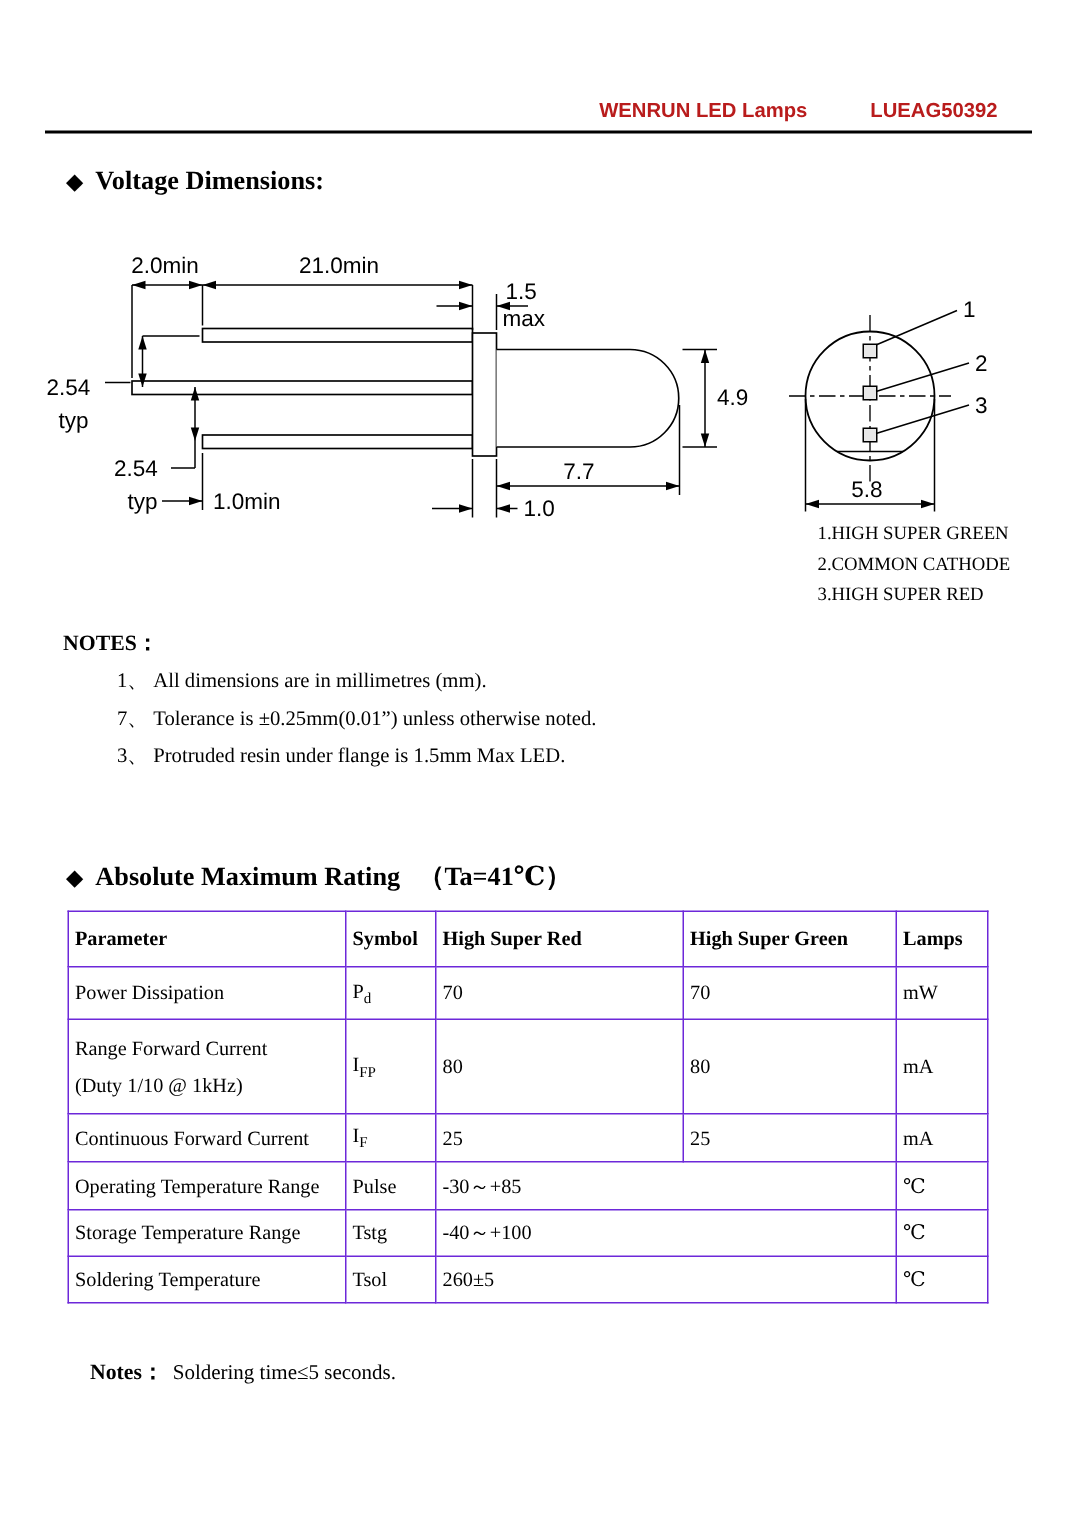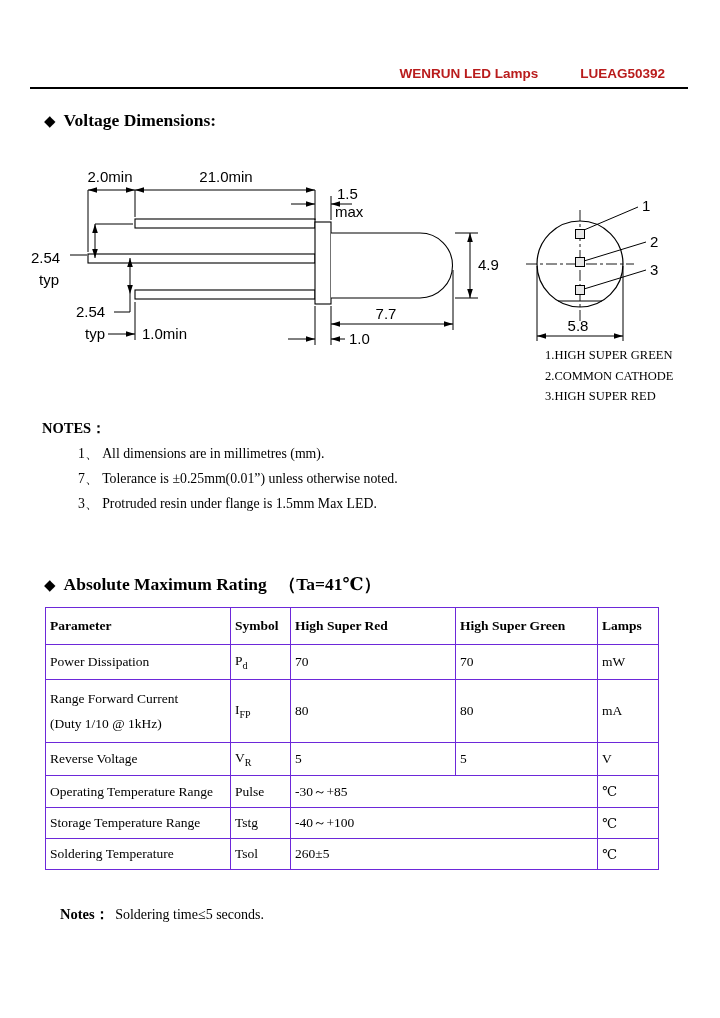--- a/index.html
+++ b/index.html
@@ -214,26 +214,26 @@
       <tr class="r-pulse">
         <td>
           <div>Range Forward Current</div>
           <div class="pline2">(Duty 1/10 @ 1kHz)</div>
         </td>
         <td><span>I</span><sub>FP</sub></td>
         <td>80</td>
         <td>80</td>
         <td>mA</td>
       </tr>
-      <tr class="r-rev">
-        <td>Reverse Voltage</td>
-        <td><span>V</span><sub>R</sub></td>
-        <td>5</td>
-        <td>5</td>
-        <td>V</td>
+      <tr class="r-cont">
+        <td>Continuous Forward Current</td>
+        <td><span>I</span><sub>F</sub></td>
+        <td>25</td>
+        <td>25</td>
+        <td>mA</td>
       </tr>
       <tr class="r-opr">
         <td>Operating Temperature Range</td>
         <td>Pulse</td>
         <td colspan="2">-30～+85</td>
         <td>℃</td>
       </tr>
       <tr class="r-stg">
         <td>Storage Temperature Range</td>
         <td>Tstg</td>

